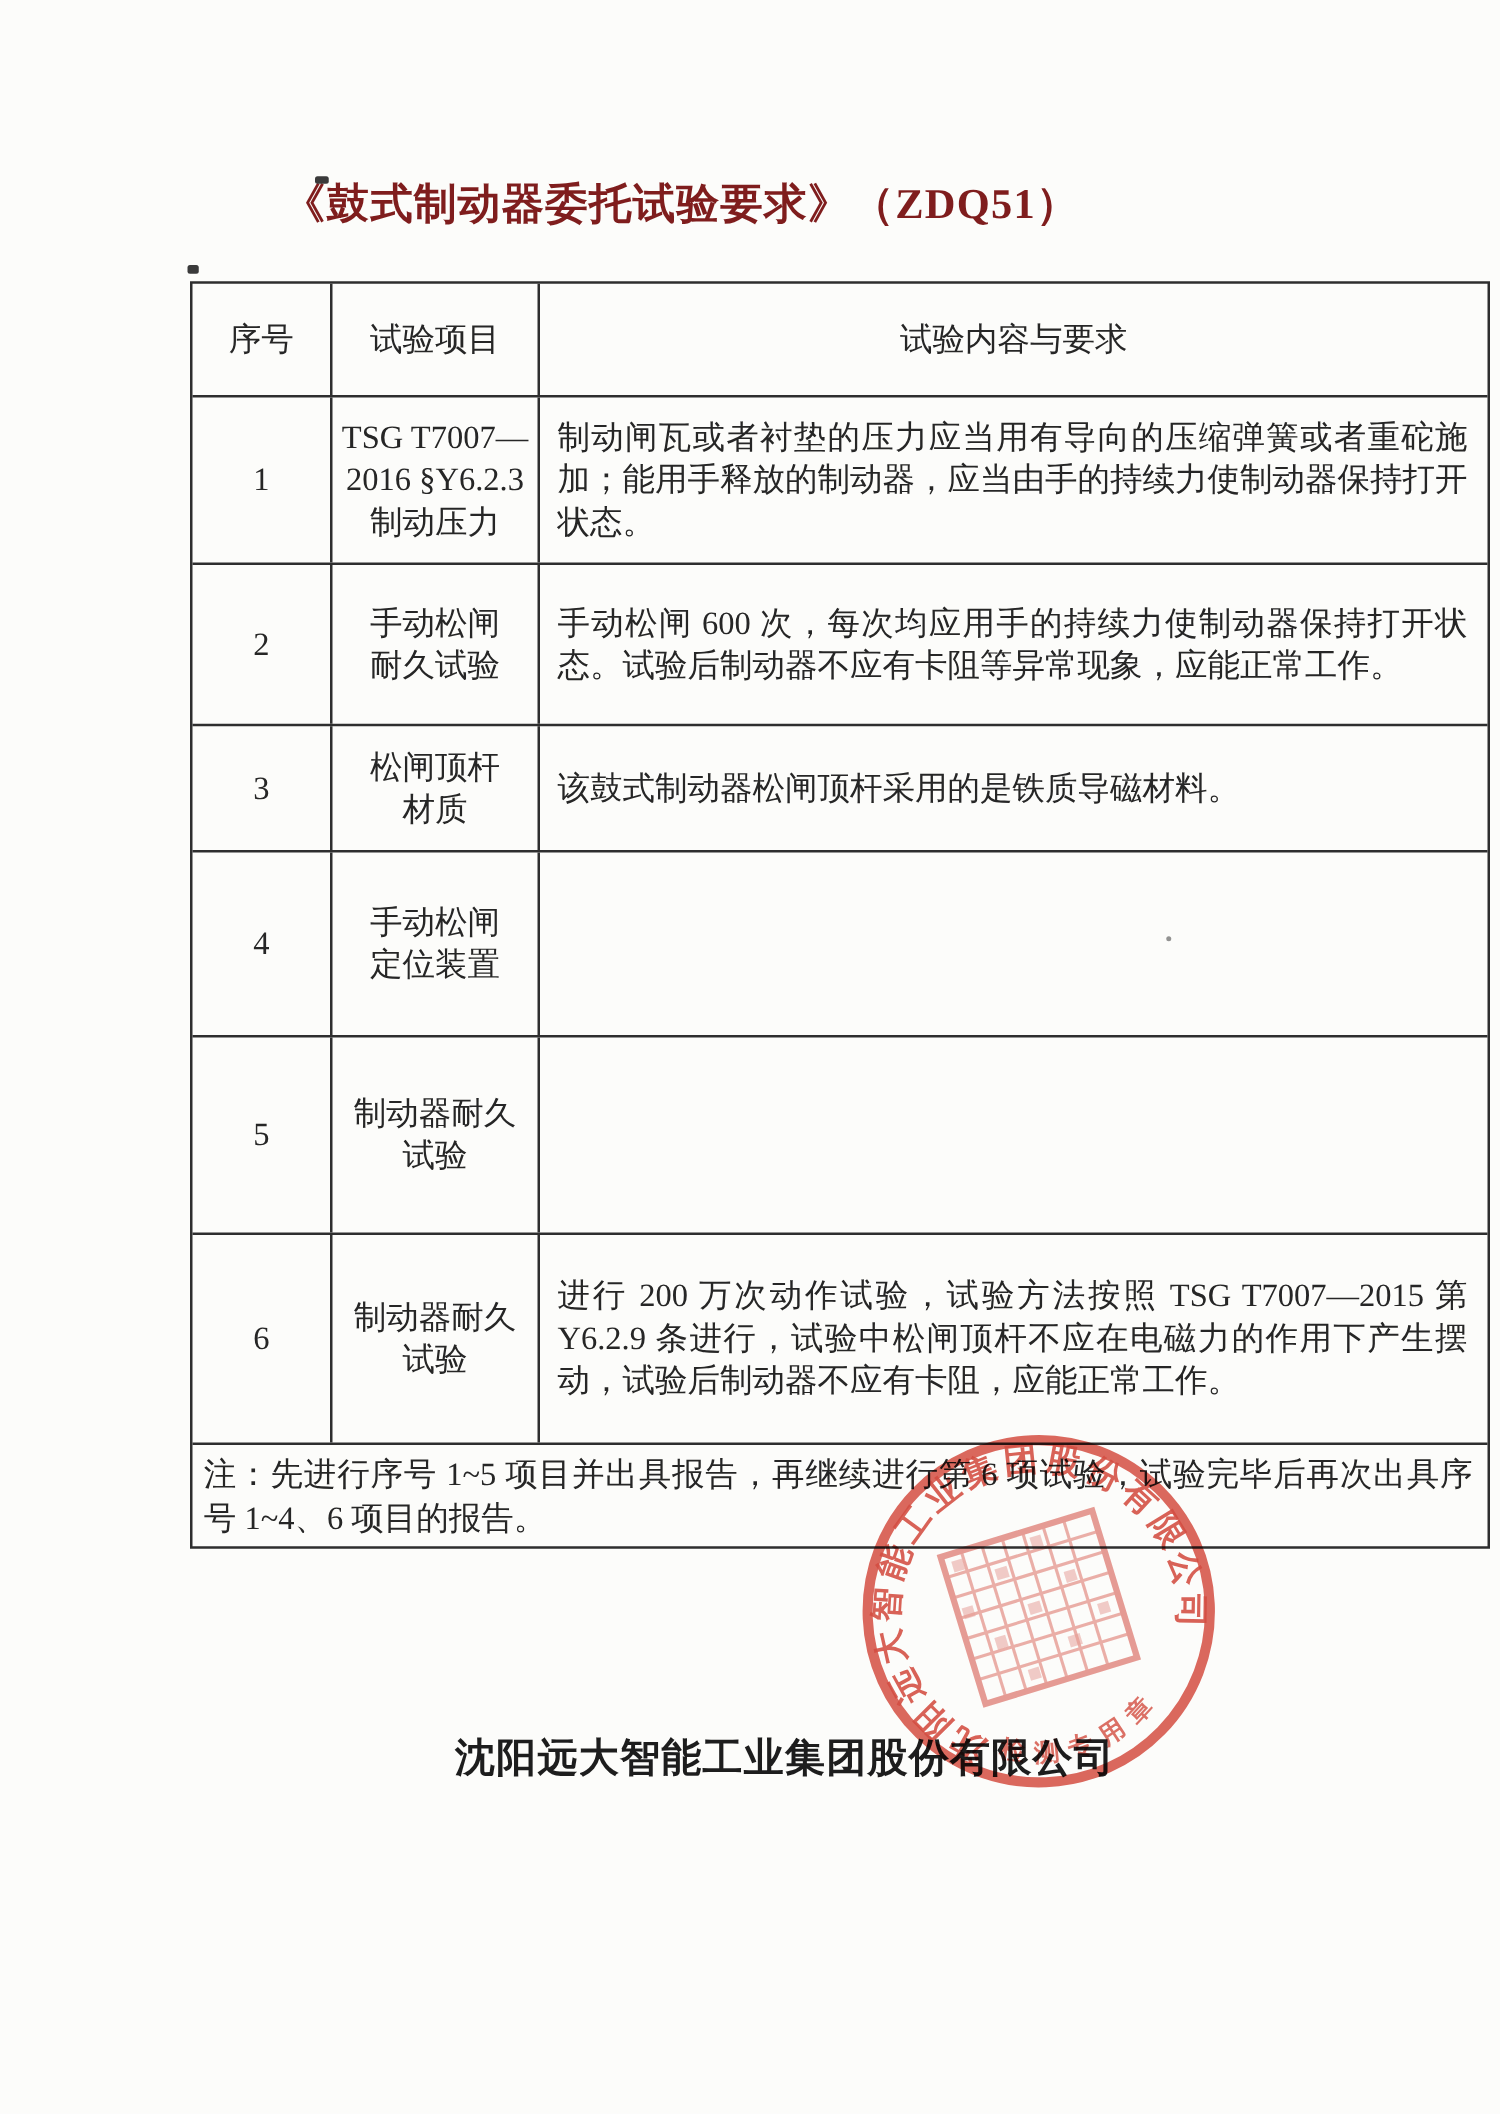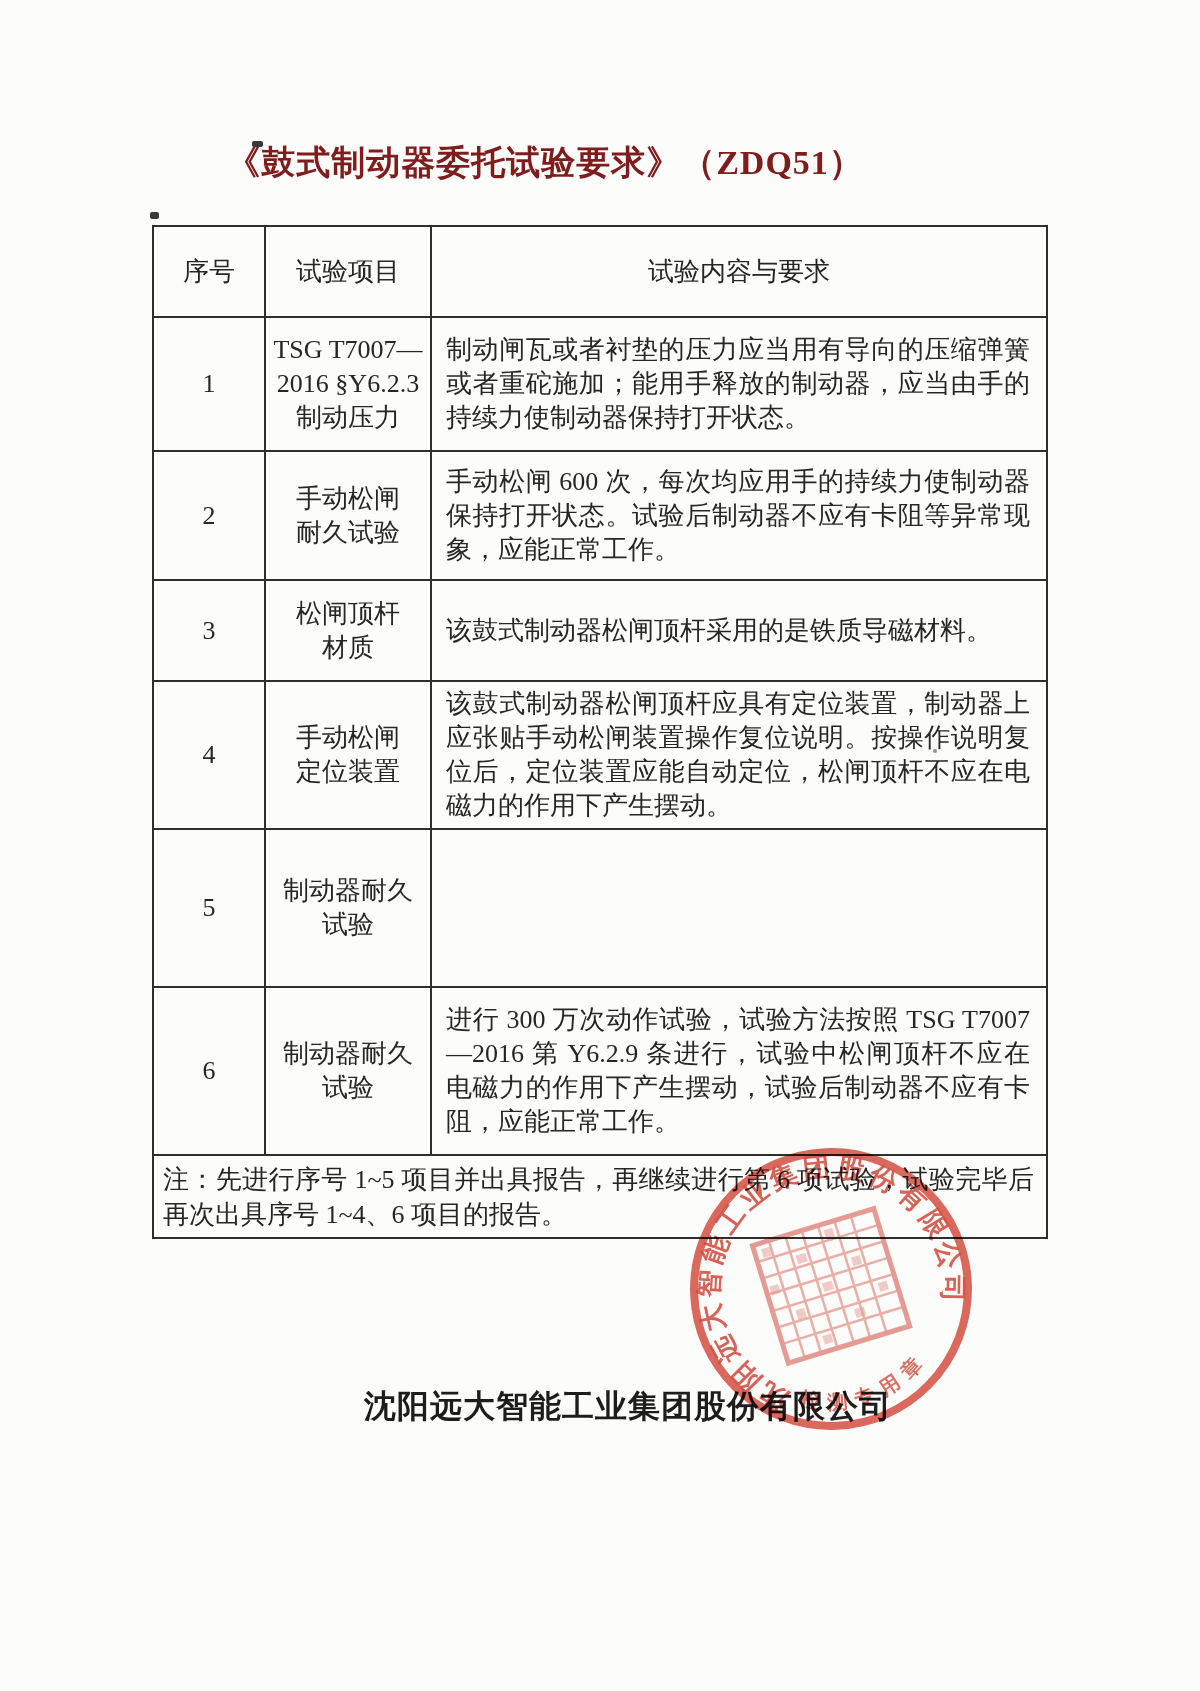--- a/index.html
+++ b/index.html
@@ -18,21 +18,21 @@
     left: 0; top: 140px; width: 1090px;
     text-align: center;
     font-size: 34px;
     font-weight: bold;
     letter-spacing: 1px;
     color: #7f1d1d;
   }
 
   .req-table {
     position: absolute;
-    left: 152px; top: 225px; width: 896px;
+    left: 152px; top: 225px; width: 1040px;
     border: 2px solid #2e2e2e;
     box-sizing: border-box;
     background: transparent;
   }
   .trow {
     display: flex;
     border-bottom: 2px solid #2e2e2e;
     box-sizing: border-box;
   }
   .trow:last-child { border-bottom: none; }
@@ -144,37 +144,34 @@
 材质</div>
       <div class="cell c3">
           <div>该鼓式制动器松闸顶杆采用的是铁质导磁材料。</div>
         </div>
     </div>
 
     <div class="trow" style="height:148px">
       <div class="cell c1">4</div>
       <div class="cell c2">手动松闸
 定位装置</div>
-      <div class="cell c3">
-          <div>该鼓式制动器松闸顶杆应具有定位装置，制动器上应张贴手动松闸装置操作复位说明。按操作说明复位后，定位装置应能自动定位，松闸顶杆不应在电磁力的作用下产生摆动。</div>
-        </div>
     </div>
 
     <div class="trow" style="height:158px">
       <div class="cell c1">5</div>
       <div class="cell c2">制动器耐久
 试验</div>
     </div>
 
     <div class="trow" style="height:168px">
       <div class="cell c1">6</div>
       <div class="cell c2">制动器耐久
 试验</div>
       <div class="cell c3">
-          <div>进行 300 万次动作试验，试验方法按照 TSG T7007—2016 第 Y6.2.9 条进行，试验中松闸顶杆不应在电磁力的作用下产生摆动，试验后制动器不应有卡阻，应能正常工作。</div>
+          <div>进行 200 万次动作试验，试验方法按照 TSG T7007—2015 第 Y6.2.9 条进行，试验中松闸顶杆不应在电磁力的作用下产生摆动，试验后制动器不应有卡阻，应能正常工作。</div>
         </div>
     </div>
 
     <div class="trow note-row" style="height:81px">
       <div class="cell note-cell">
           <div>注：先进行序号 1~5 项目并出具报告，再继续进行第 6 项试验，试验完毕后再次出具序号 1~4、6 项目的报告。</div>
         </div>
     </div>
 
   </div>

